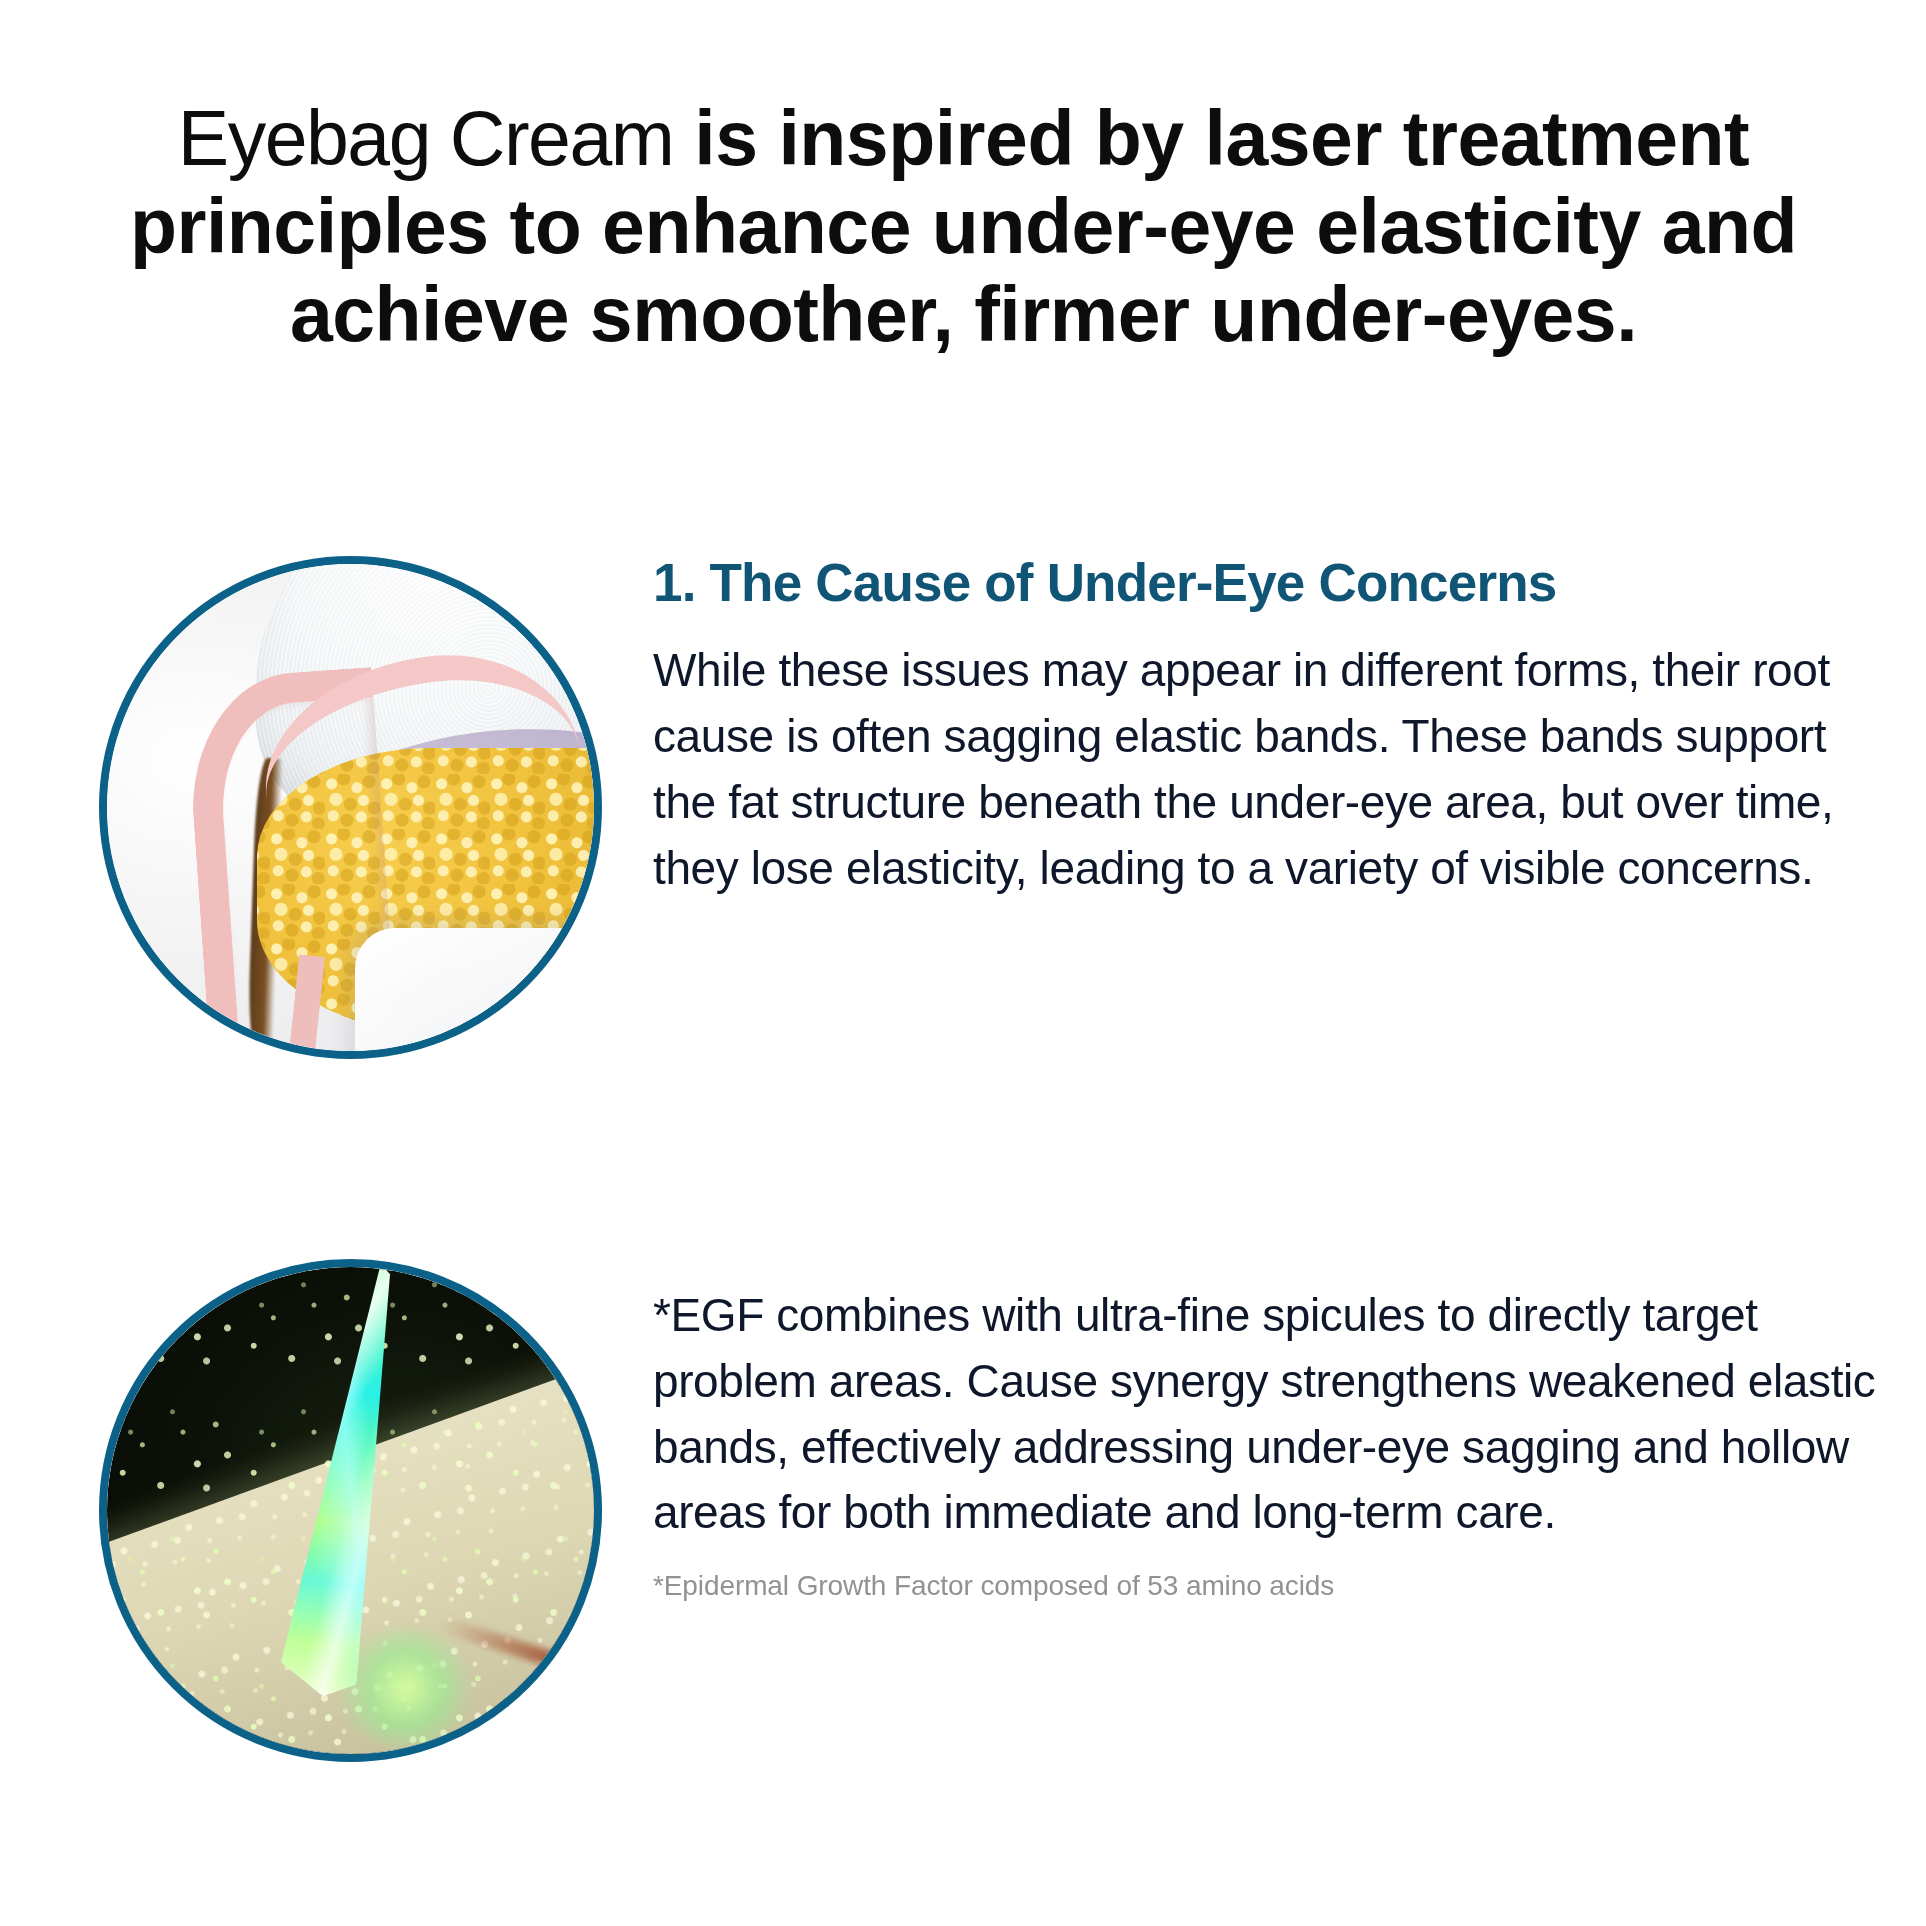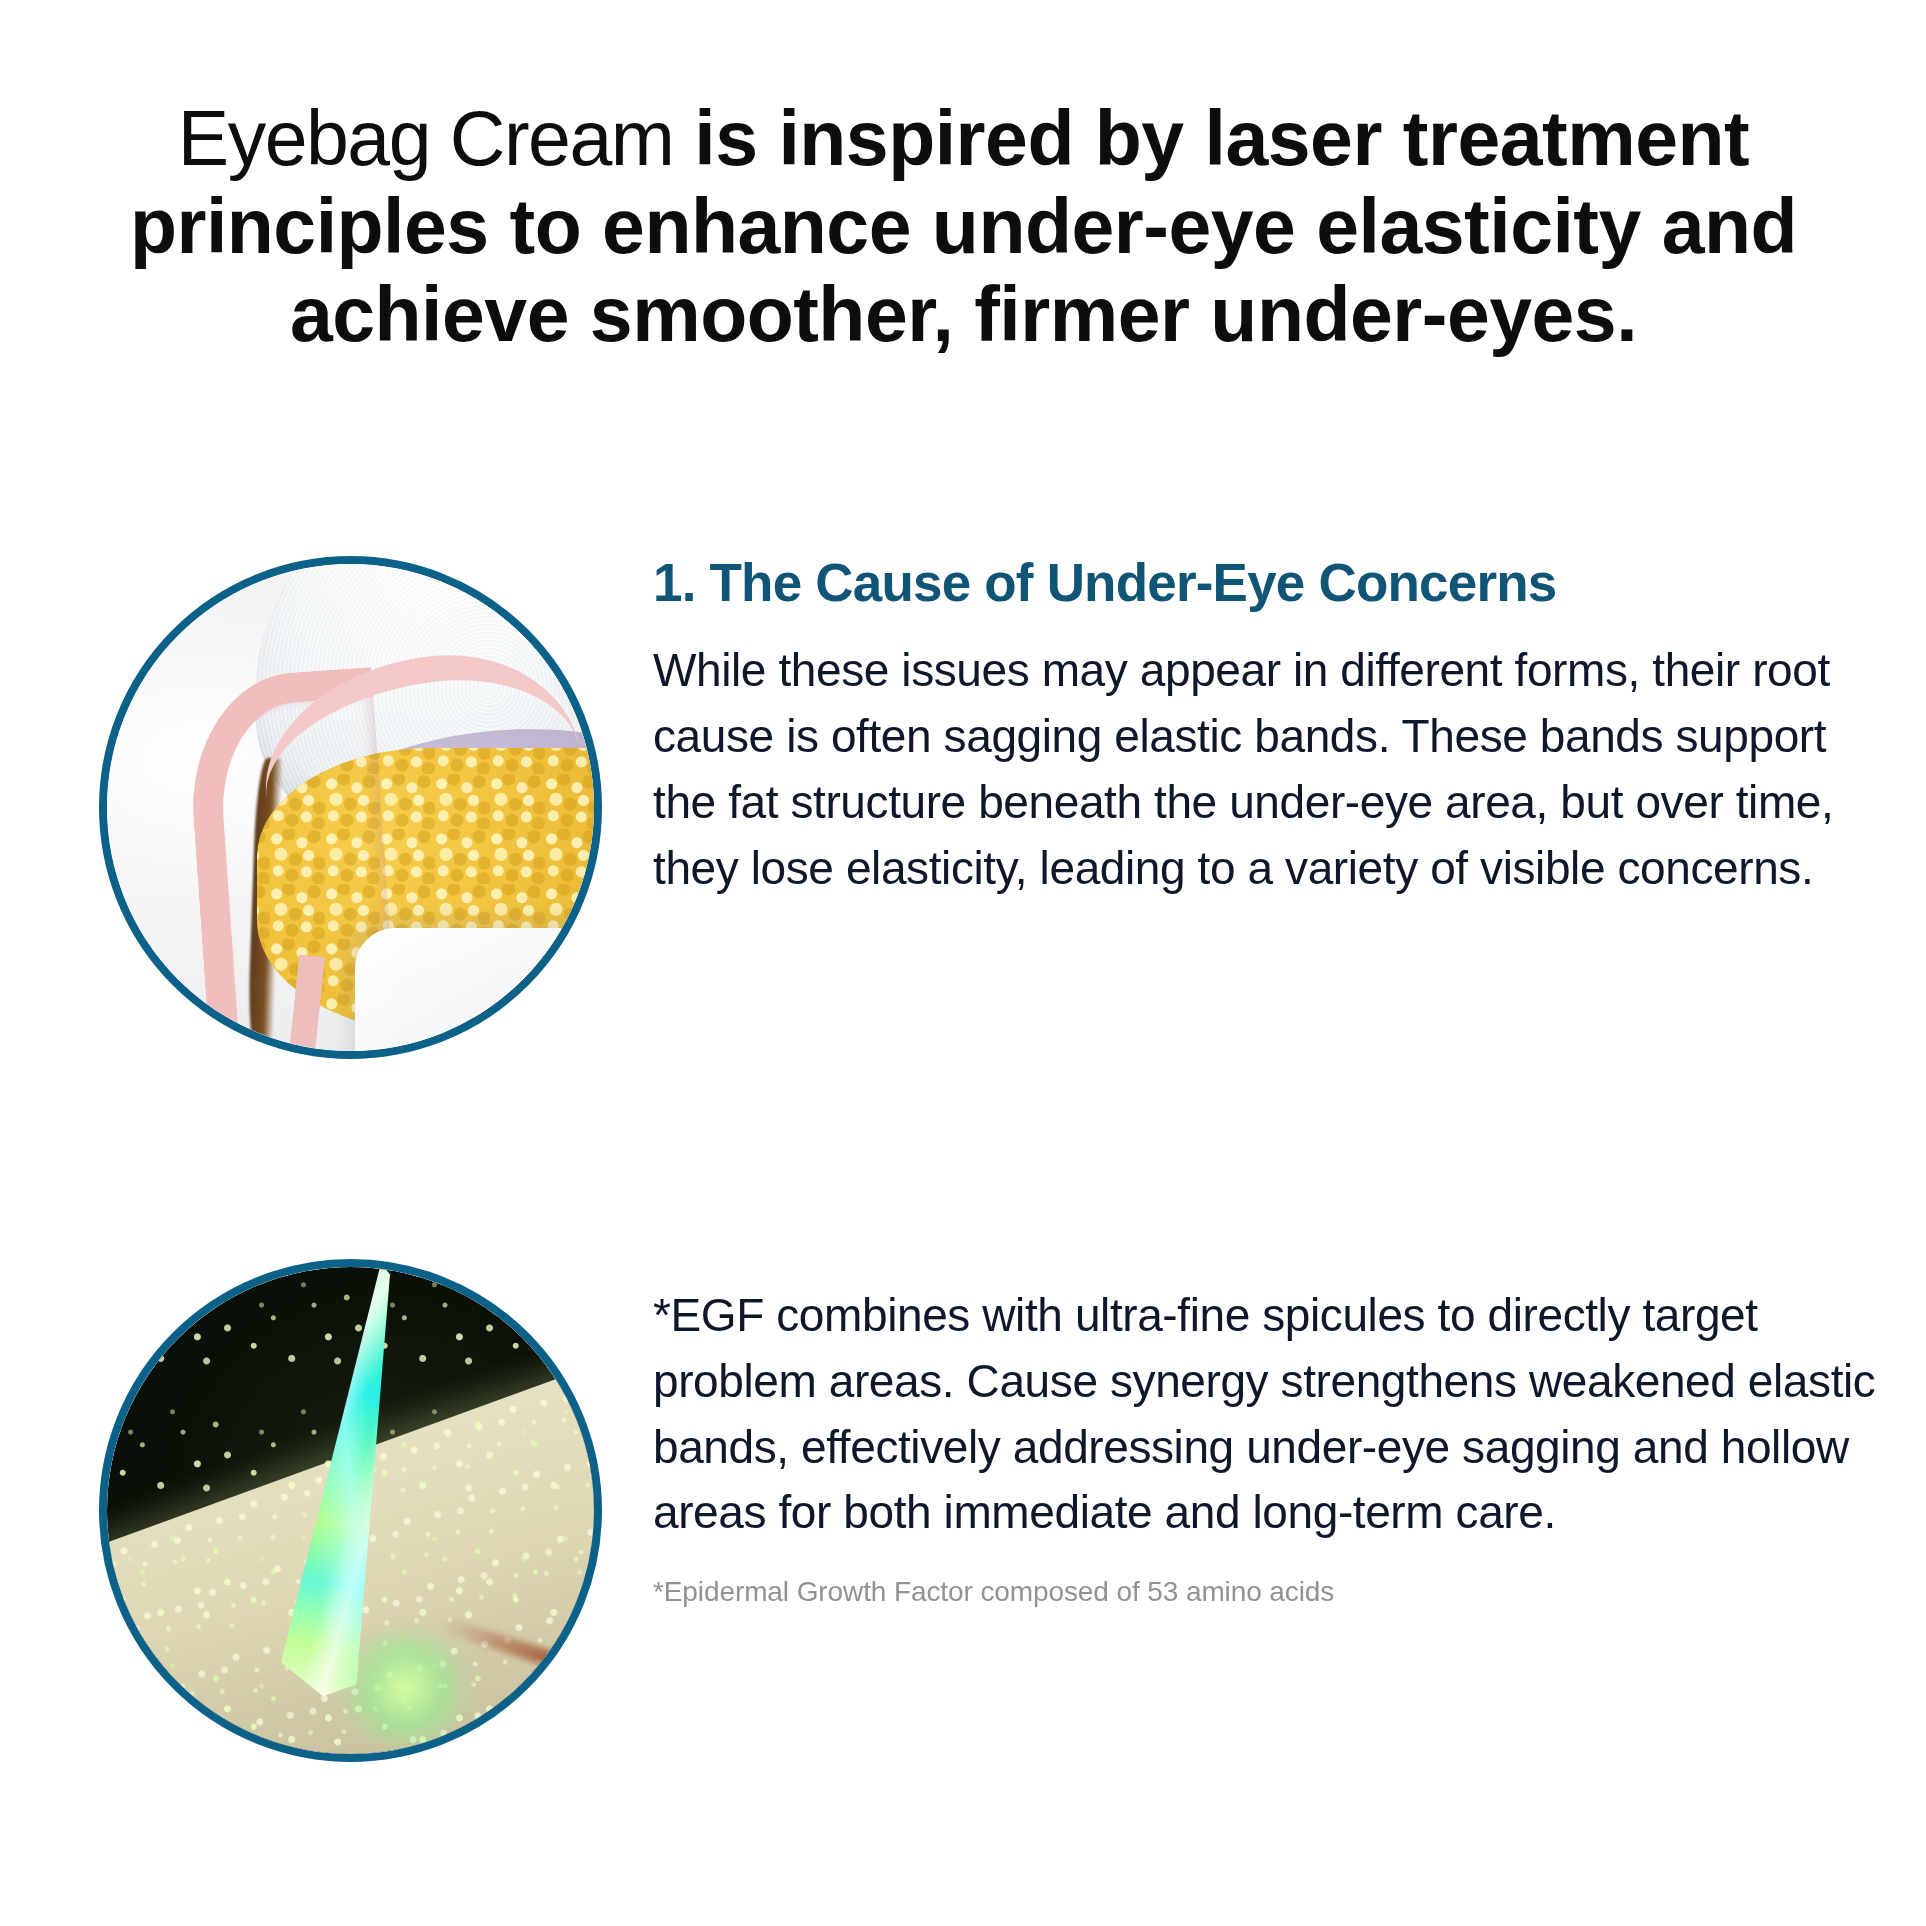--- a/index.html
+++ b/index.html
@@ -81,21 +81,21 @@
   .sec-para {
     margin-top:26px;
     color:#0f172a;
     font-size:46px;
     line-height:1.43;
     letter-spacing:-0.4px;
     font-weight:400;
   }
 
   .footnote {
-    margin-top:30px;
+    margin-top:24px;
     color:#929292;
     font-size:28px;
     letter-spacing:-0.1px;
     font-weight:400;
   }
 
   
   .anat { position:absolute; inset:0; background:
       radial-gradient(ellipse at 18% 40%, #ffffff 0%, #f3f3f4 45%, #e6e7e9 100%); }
   

